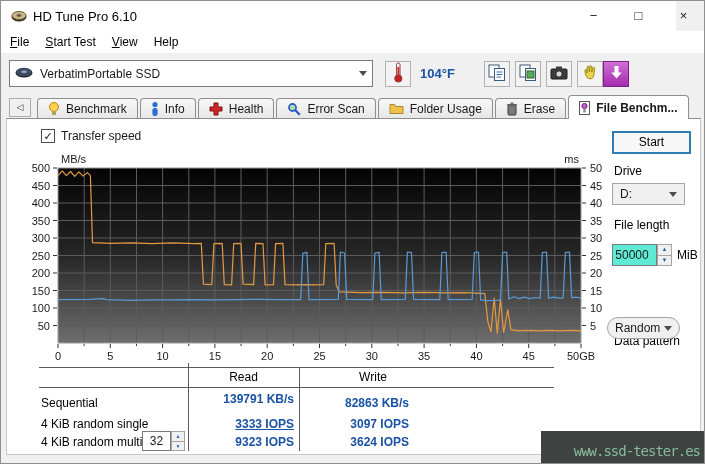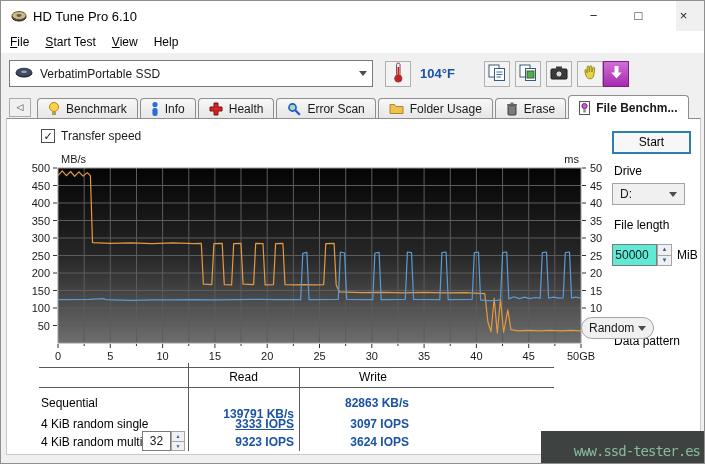--- a/index.html
+++ b/index.html
@@ -368,34 +368,34 @@
     <span class="chev"></span>
   </div>
   <span class="abs ctl-label" style="left:613px;top:217px;">File length</span>
   <div class="abs spin-box" style="left:611px;top:243px;">50000</div>
   <div class="abs spin-arrows" style="left:656px;top:243px;">
     <div>▲</div>
     <div>▼</div>
   </div>
   <span class="abs ctl-label" style="left:676px;top:247px;">MiB</span>
   <span class="abs ctl-label" style="left:613px;top:297px;margin-top:36px;">Data pattern</span>
-  <div class="abs combo" style="left:580px;top:316px;border-radius:11px;">
+  <div class="abs combo" style="left:606px;top:316px;border-radius:11px;">
     <span class="label">Random</span>
     <span class="chev"></span>
   </div>
 
   <div class="abs tline" style="left:38px;top:366px;width:515px;height:1px;"></div>
   <div class="abs res-header" style="left:187px;top:369px;width:111px;">Read</div>
   <div class="abs res-header" style="left:298px;top:369px;width:100px;padding-left:48px;">Write</div>
   <div class="abs tline" style="left:38px;top:386px;width:515px;height:1px;"></div>
   <div class="abs tline" style="left:187px;top:362px;width:1px;height:88px;"></div>
   <div class="abs tline" style="left:298px;top:366px;width:1px;height:84px;"></div>
 
   <span class="abs res-label" style="left:40px;top:395px;">Sequential</span>
-  <div class="abs res-val" style="left:187px;top:406px;width:106px;">139791 KB/s</div>
+  <div class="abs res-val" style="left:187px;top:391px;width:106px;">139791 KB/s</div>
   <div class="abs res-val" style="left:298px;top:395px;width:110px;">82863 KB/s</div>
 
   <span class="abs res-label" style="left:40px;top:416px;">4 KiB random single</span>
   <div class="abs res-val" style="left:187px;top:416px;width:106px;text-decoration:underline;">3333 IOPS</div>
   <div class="abs res-val" style="left:298px;top:416px;width:110px;">3097 IOPS</div>
 
   <span class="abs res-label" style="left:40px;top:434px;">4 KiB random multi</span>
   <div class="abs mini-spin-box">32</div>
   <div class="abs mini-arrows">
     <div>▲</div>

